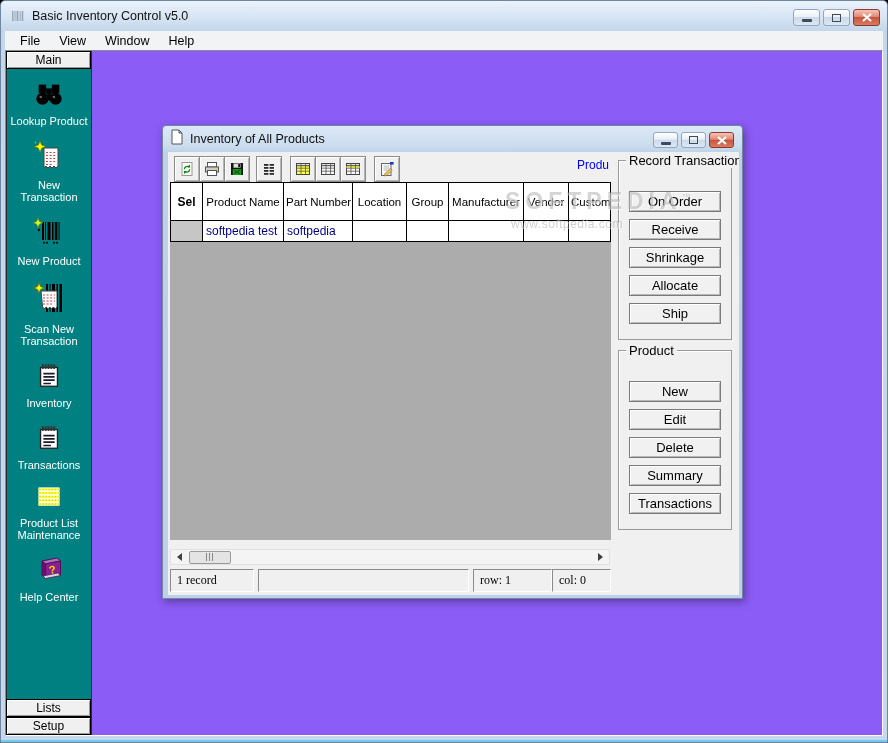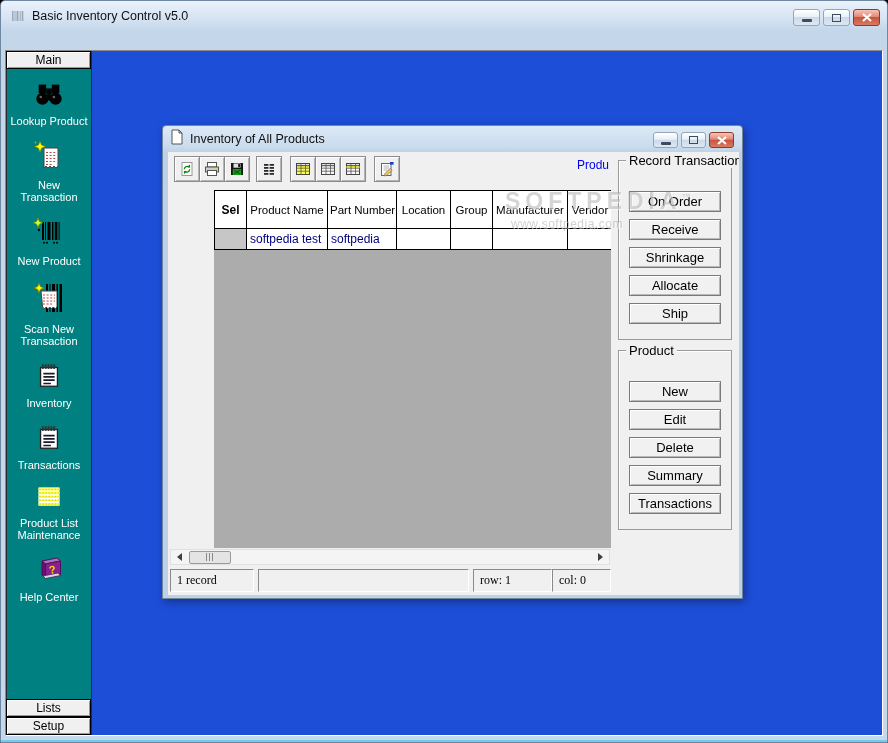--- a/index.html
+++ b/index.html
@@ -42,21 +42,21 @@
   .side-tab{ height:18px; flex:0 0 18px; background:#F0F0F0; border:1px solid #000;
              box-shadow:inset 1px 1px 0 #FFF, inset -1px -1px 0 #9A9A9A;
              font-family:"Liberation Sans",sans-serif; font-size:12px; color:#000; text-align:center; line-height:15px; cursor:pointer; }
   .side-body{ flex:1 1 auto; display:flex; flex-direction:column; align-items:center; padding-top:10px; gap:12px;
               border-left:1px solid #2A2A2A; overflow:hidden; }
   .nav-item{ display:flex; flex-direction:column; align-items:center; width:84px; cursor:pointer; }
   .nav-icon{ display:block; }
   .nav-label{ margin-top:2px; color:#FFF; font-size:11px; line-height:12px; text-align:center; width:80px; }
 
   
-  .mdi{ position:absolute; left:86px; top:0; right:0; bottom:0; background:#1d4ed8; }
+  .mdi{ position:absolute; left:86px; top:0; right:0; bottom:0; background:#8b5cf6; }
 
   
   .child{ position:absolute; left:70px; top:74px; width:581px; height:474px;
           border:1px solid #72879E; border-radius:4px 4px 0 0;
           background:linear-gradient(180deg,#DCE9F6 0px,#CBDCEE 20px,#BCD1E7 27px,#BDD2E8 100%);
           box-shadow:2px 3px 8px rgba(0,0,0,0.35); }
   .child-titlebar{ height:26px; display:flex; align-items:center; }
   .doc-icon{ margin-left:7px; }
   .child-title{ margin-left:6px; font-size:12.5px; color:#111; }
   .child-controls{ position:absolute; right:8px; top:6px; display:flex; gap:3px; }
@@ -67,21 +67,21 @@
   .tbtn{ width:26px; height:26px; background:#F0F0F0; border:1px solid #8C8C8C;
          box-shadow:inset 1px 1px 0 #FFF, inset -1px -1px 0 #B4B4B4;
          display:flex; align-items:center; justify-content:center; cursor:pointer; }
   .tbtn + .tbtn{ margin-left:-1px; }
   .sp6{ width:6px; } .sp8{ width:8px; }
 
   .produ-link{ position:absolute; right:130px; top:6px; font-size:12px; color:#0000F0; white-space:nowrap;
                max-width:34px; overflow:hidden; cursor:pointer; }
 
   
-  .grid{ position:absolute; left:2px; top:38px; width:507px; height:358px; background:#ACACAC; overflow:hidden;margin-left:44px; }
+  .grid{ position:absolute; left:2px; top:30px; width:507px; height:358px; background:#ACACAC; overflow:hidden; }
   table.grid-table{ border-collapse:collapse; table-layout:fixed; width:440px; }
   .grid-table th{ background:#FFF; border:1px solid #000; font-weight:normal; font-size:11.5px; color:#000;
                   height:38px; padding:1px 2px; text-align:center; overflow:hidden; white-space:nowrap; }
   .grid-table th.sel{ font-weight:bold; font-size:12px; }
   .grid-table td{ background:#FFF; border:1px solid #000; font-size:12px; color:#000080; height:21px;
                   padding:0 3px; text-align:left; overflow:hidden; white-space:nowrap; }
   .grid-table td.selcell{ background:#C6C6C6; }
 
   
   .hscroll{ position:absolute; left:2px; top:397px; width:440px; height:16px; background:#F4F4F4;
@@ -144,20 +144,26 @@
           <span class="g-max"></span>
         </div>
       <div class="wbtn close">
         <svg class="g-close" viewBox="0 0 10 9" width="10" height="9">
             <path d="M1 1 L9 8 M9 1 L1 8" stroke="#FFF" stroke-width="2.2"></path>
           </svg>
       </div>
     </div>
   </div>
 
+  <div class="menubar">
+    <span class="menu-item">File</span>
+    <span class="menu-item">View</span>
+    <span class="menu-item">Window</span>
+    <span class="menu-item">Help</span>
+  </div>
 
   <div class="client">
 
     <div class="sidebar">
       <button class="side-tab">Main</button>
 
       <div class="side-body">
 
         <div class="nav-item">
           <span class="nav-icon">

